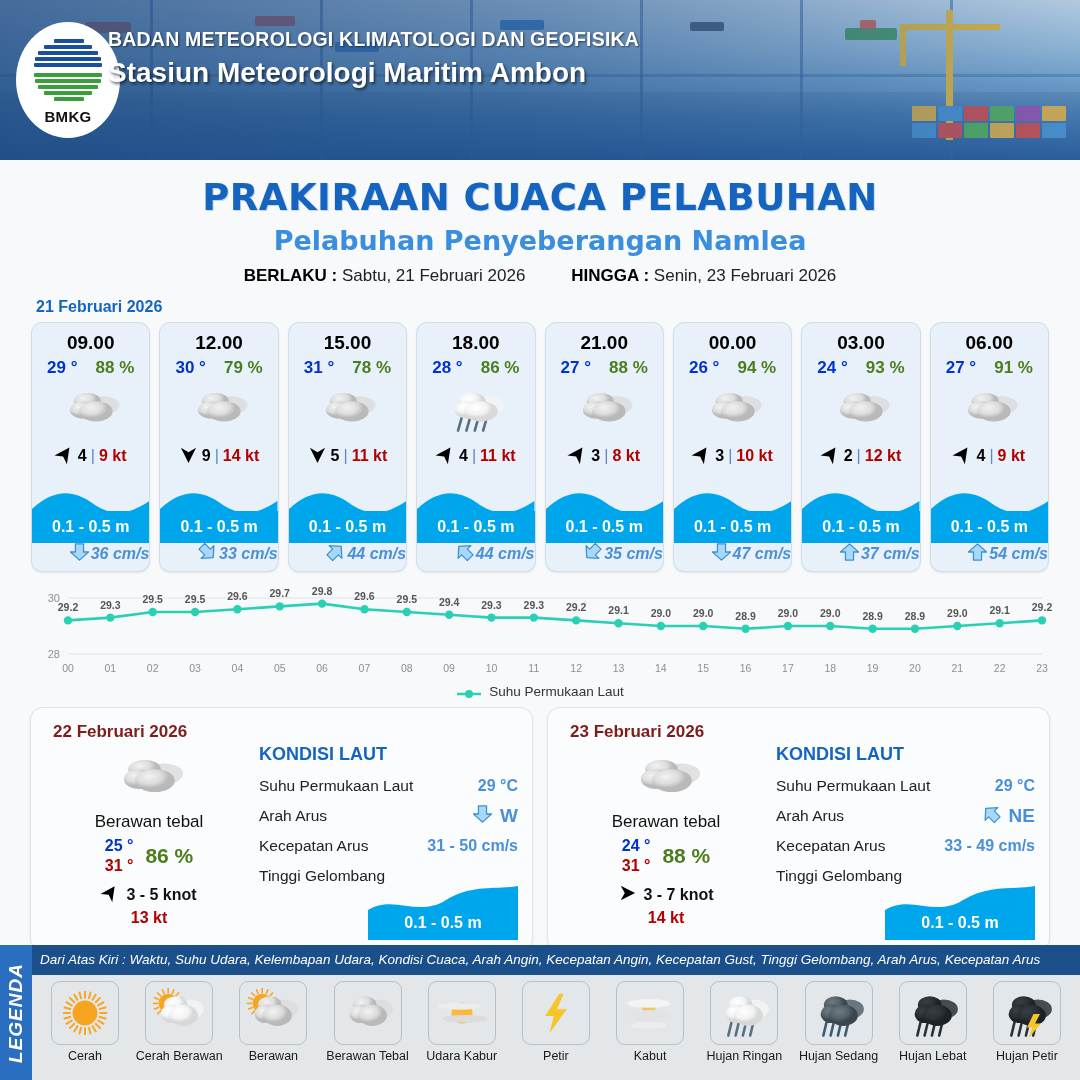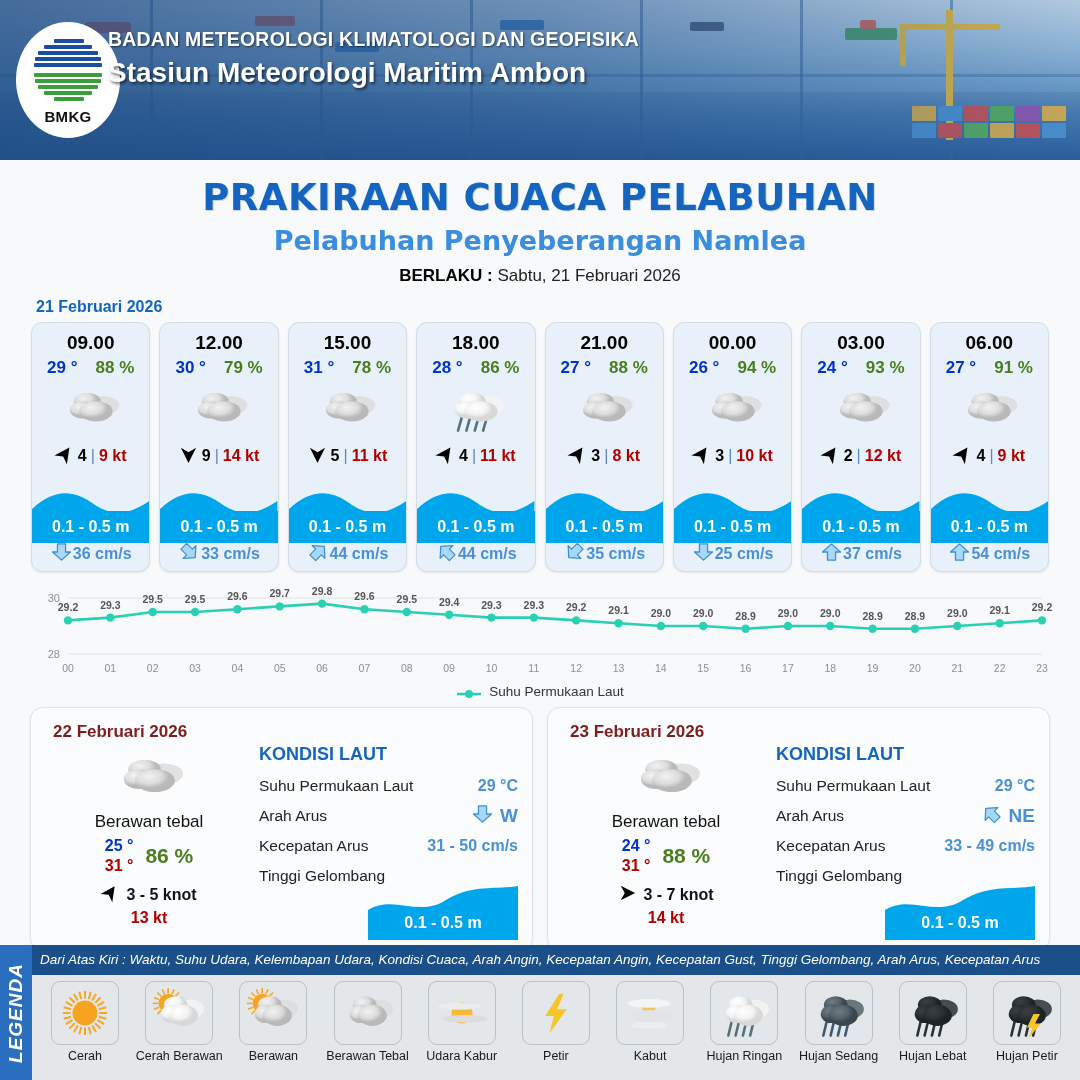--- a/index.html
+++ b/index.html
@@ -118,21 +118,21 @@
   .c-gust { font-size:16px; font-weight:bold; color:#b00000; }
   .wave-wrap { position:absolute; left:0; bottom:0; width:100%; height:86px; }
   .wave-svg { position:absolute; left:0; top:0; width:100%; height:46px; display:block; }
   .wave-band {
     position:absolute; left:0; top:26px; width:100%; height:32px; background:#00a6ec;
     display:flex; align-items:center; justify-content:center;
   }
   .wave-band span { color:#fff; font-size:16px; font-weight:bold; }
   .c-curr {
     position:absolute; left:0; bottom:4px; width:100%; height:26px;
-    display:flex; align-items:center; justify-content:center; gap:0;
+    display:flex; align-items:center; justify-content:flex-end; gap:0;font-style:italic;
   }
   .c-curr-val { font-size:16px; font-weight:bold; color:#4a90d9; }
 
   
   .barrow { width:23px; height:18px; display:inline-block; }
 
   
   .chart-wrap { margin:8px 0 0 0; padding:0 22px; height:108px; position:relative; }
   .chart-svg { width:100%; height:100px; display:block; }
   .chart-legend {
@@ -267,20 +267,24 @@
   </div>
 </div>
 
 <div class="title-main">PRAKIRAAN CUACA PELABUHAN</div>
 <div class="title-sub">Pelabuhan Penyeberangan Namlea</div>
 <div class="valid-row">
   <div>
     <b>BERLAKU :</b>
     <span>Sabtu, 21 Februari 2026</span>
   </div>
+  <div>
+    <b>HINGGA :</b>
+    <span>Senin, 23 Februari 2026</span>
+  </div>
 </div>
 <div class="date-label">21 Februari 2026</div>
 
 <div class="cards" id="cards">
     <div class="card">
     <div class="c-time">09.00</div>
     <div class="c-th">
       <span class="c-temp">29 °</span>
       <span class="c-hum">88 %</span>
     </div>
@@ -547,21 +551,21 @@
       <svg class="wave-svg" viewBox="0 0 121 46" preserveAspectRatio="none">
         <path d="M0,24 C22,4 42,4 62,18 C82,32 100,30 121,16 L121,46 L0,46 Z" fill="#00a6ec"></path>
       </svg>
       <div class="wave-band">
         <span>0.1 - 0.5 m</span>
       </div>
       <div class="c-curr">
         <span><svg class="barrow" width="21" height="17.22" viewBox="0 0 24 20" style="transform:rotate(180deg)">
     <path d="M12,1 L22,10 L16.5,10 L16.5,19 L7.5,19 L7.5,10 L2,10 Z" fill="#a8d8f8" stroke="#3e8fd0" stroke-width="1.4" stroke-linejoin="round"></path>
             </svg></span>
-        <span class="c-curr-val">25 cm/s</span>
+        <span class="c-curr-val">47 cm/s</span>
       </div>
     </div>
     </div>
     <div class="card">
     <div class="c-time">03.00</div>
     <div class="c-th">
       <span class="c-temp">24 °</span>
       <span class="c-hum">93 %</span>
     </div>
     <div class="c-icon">

